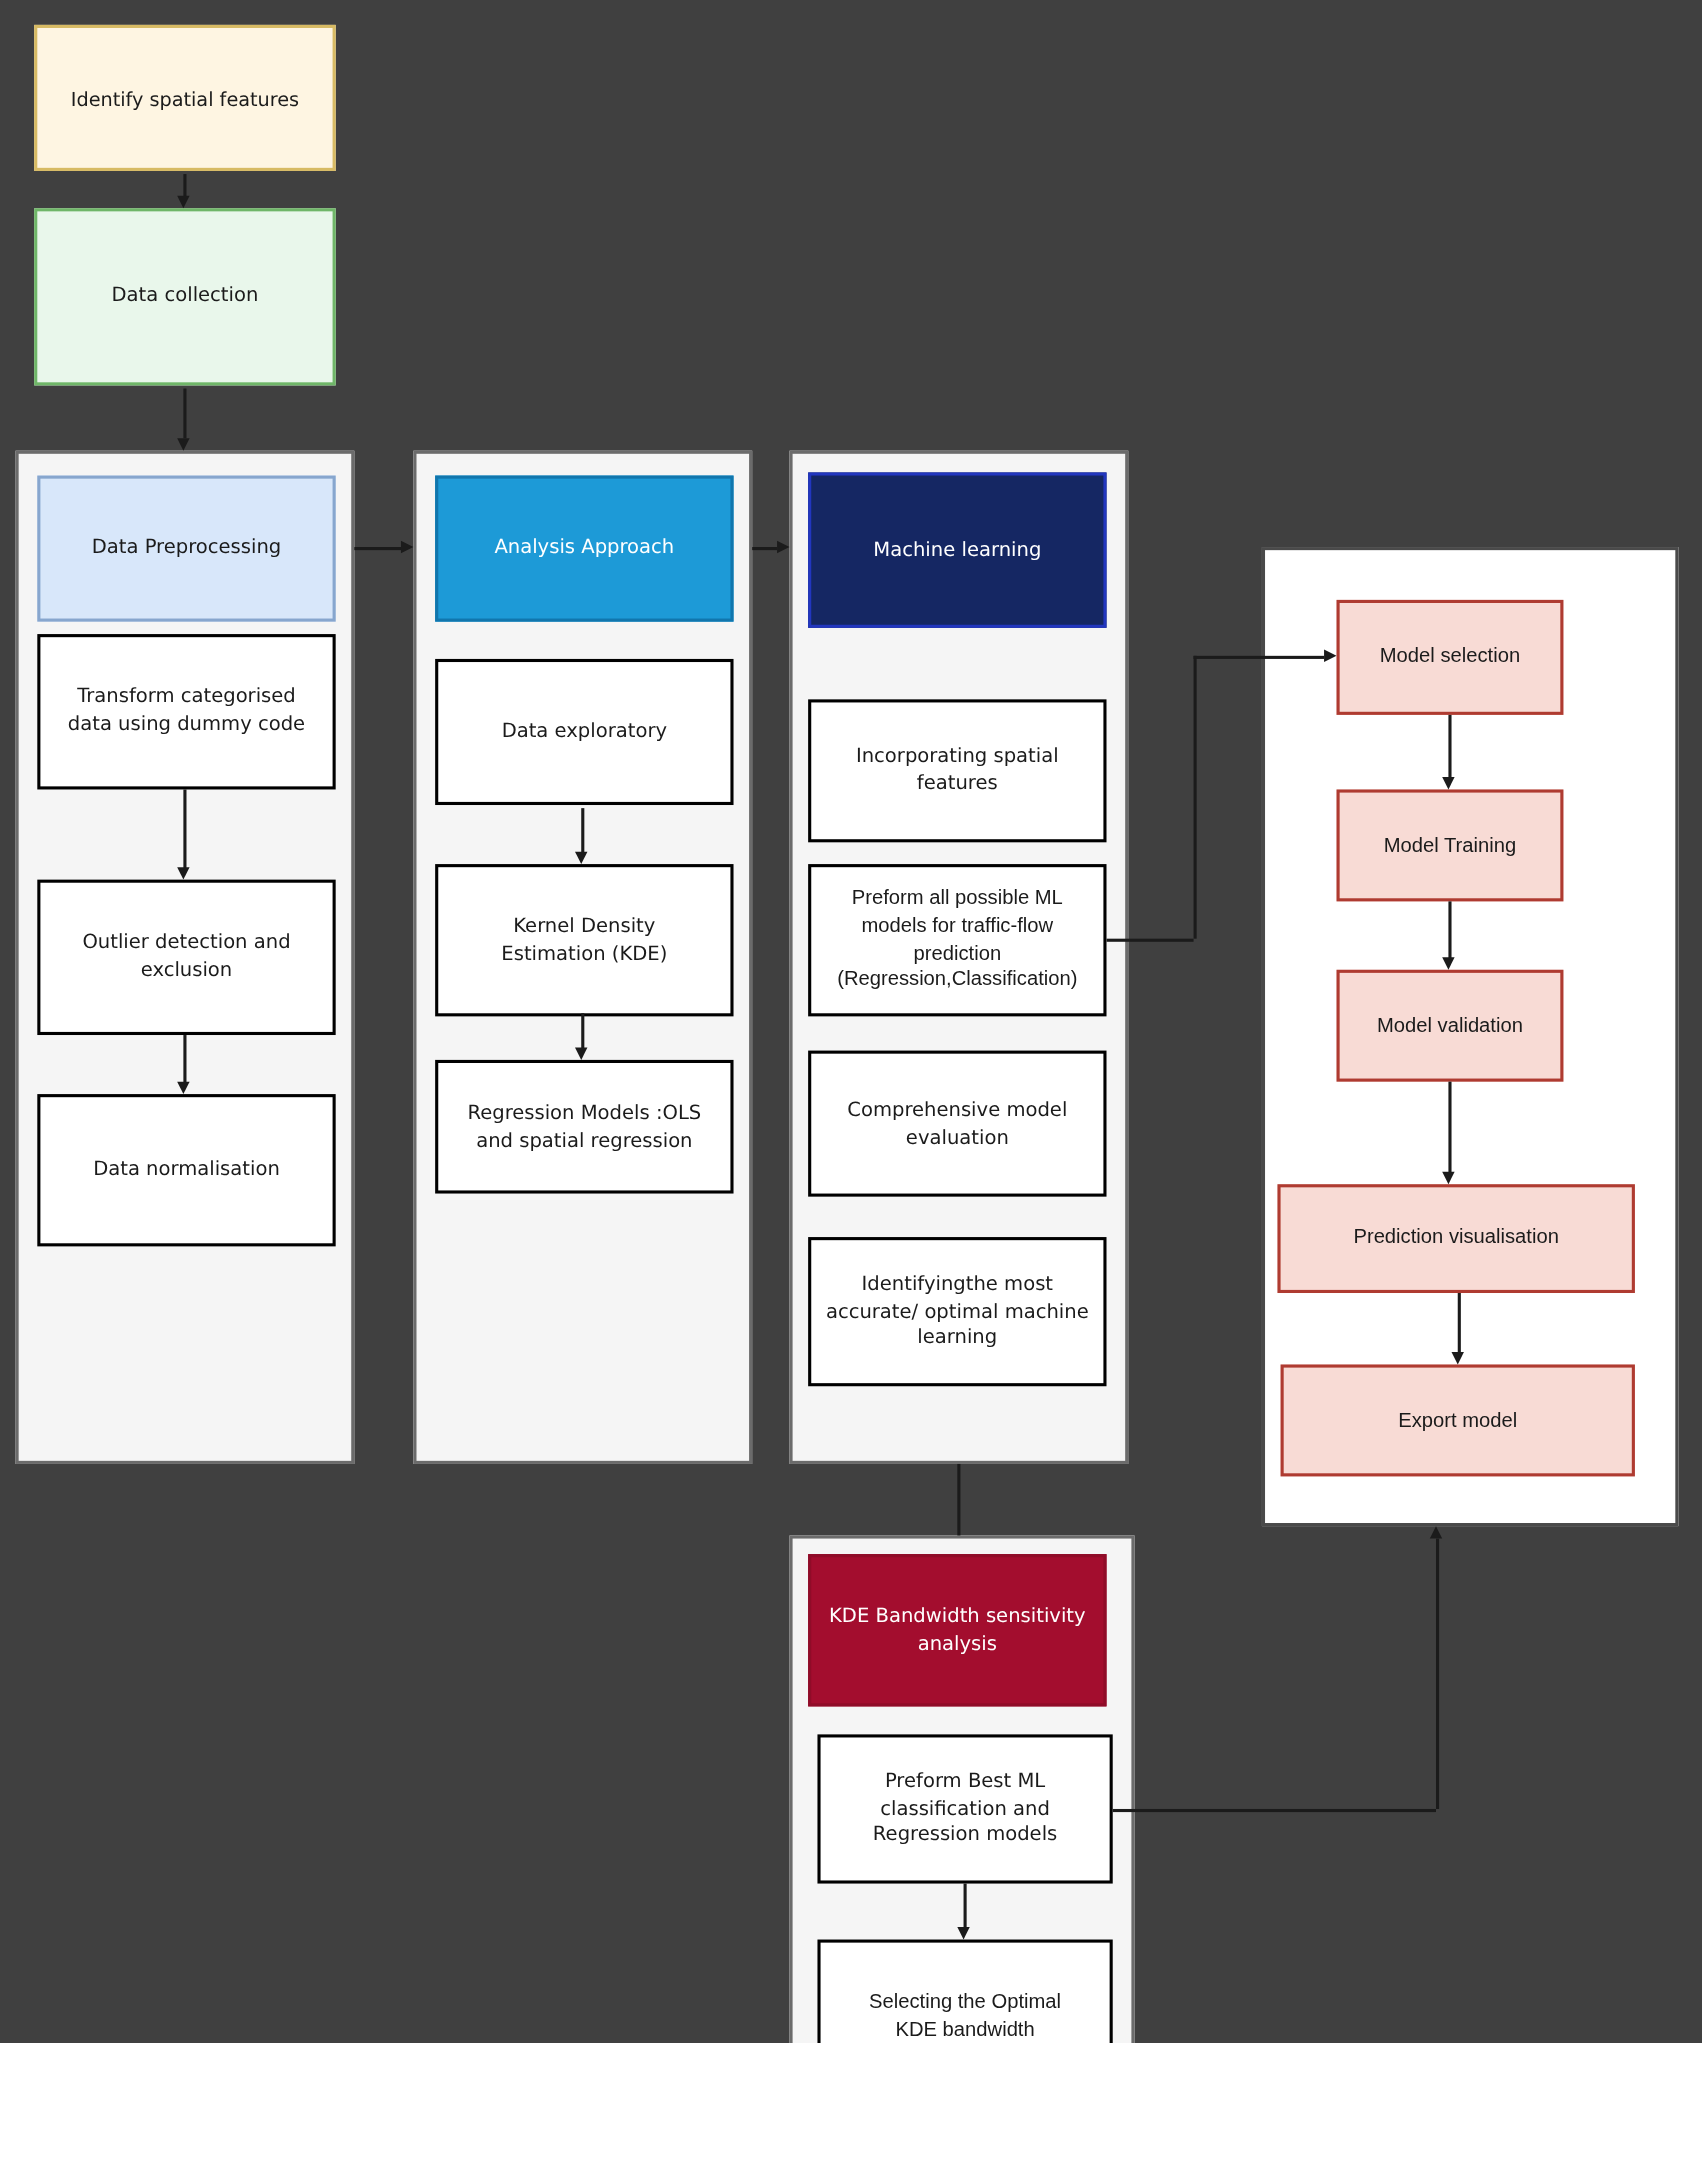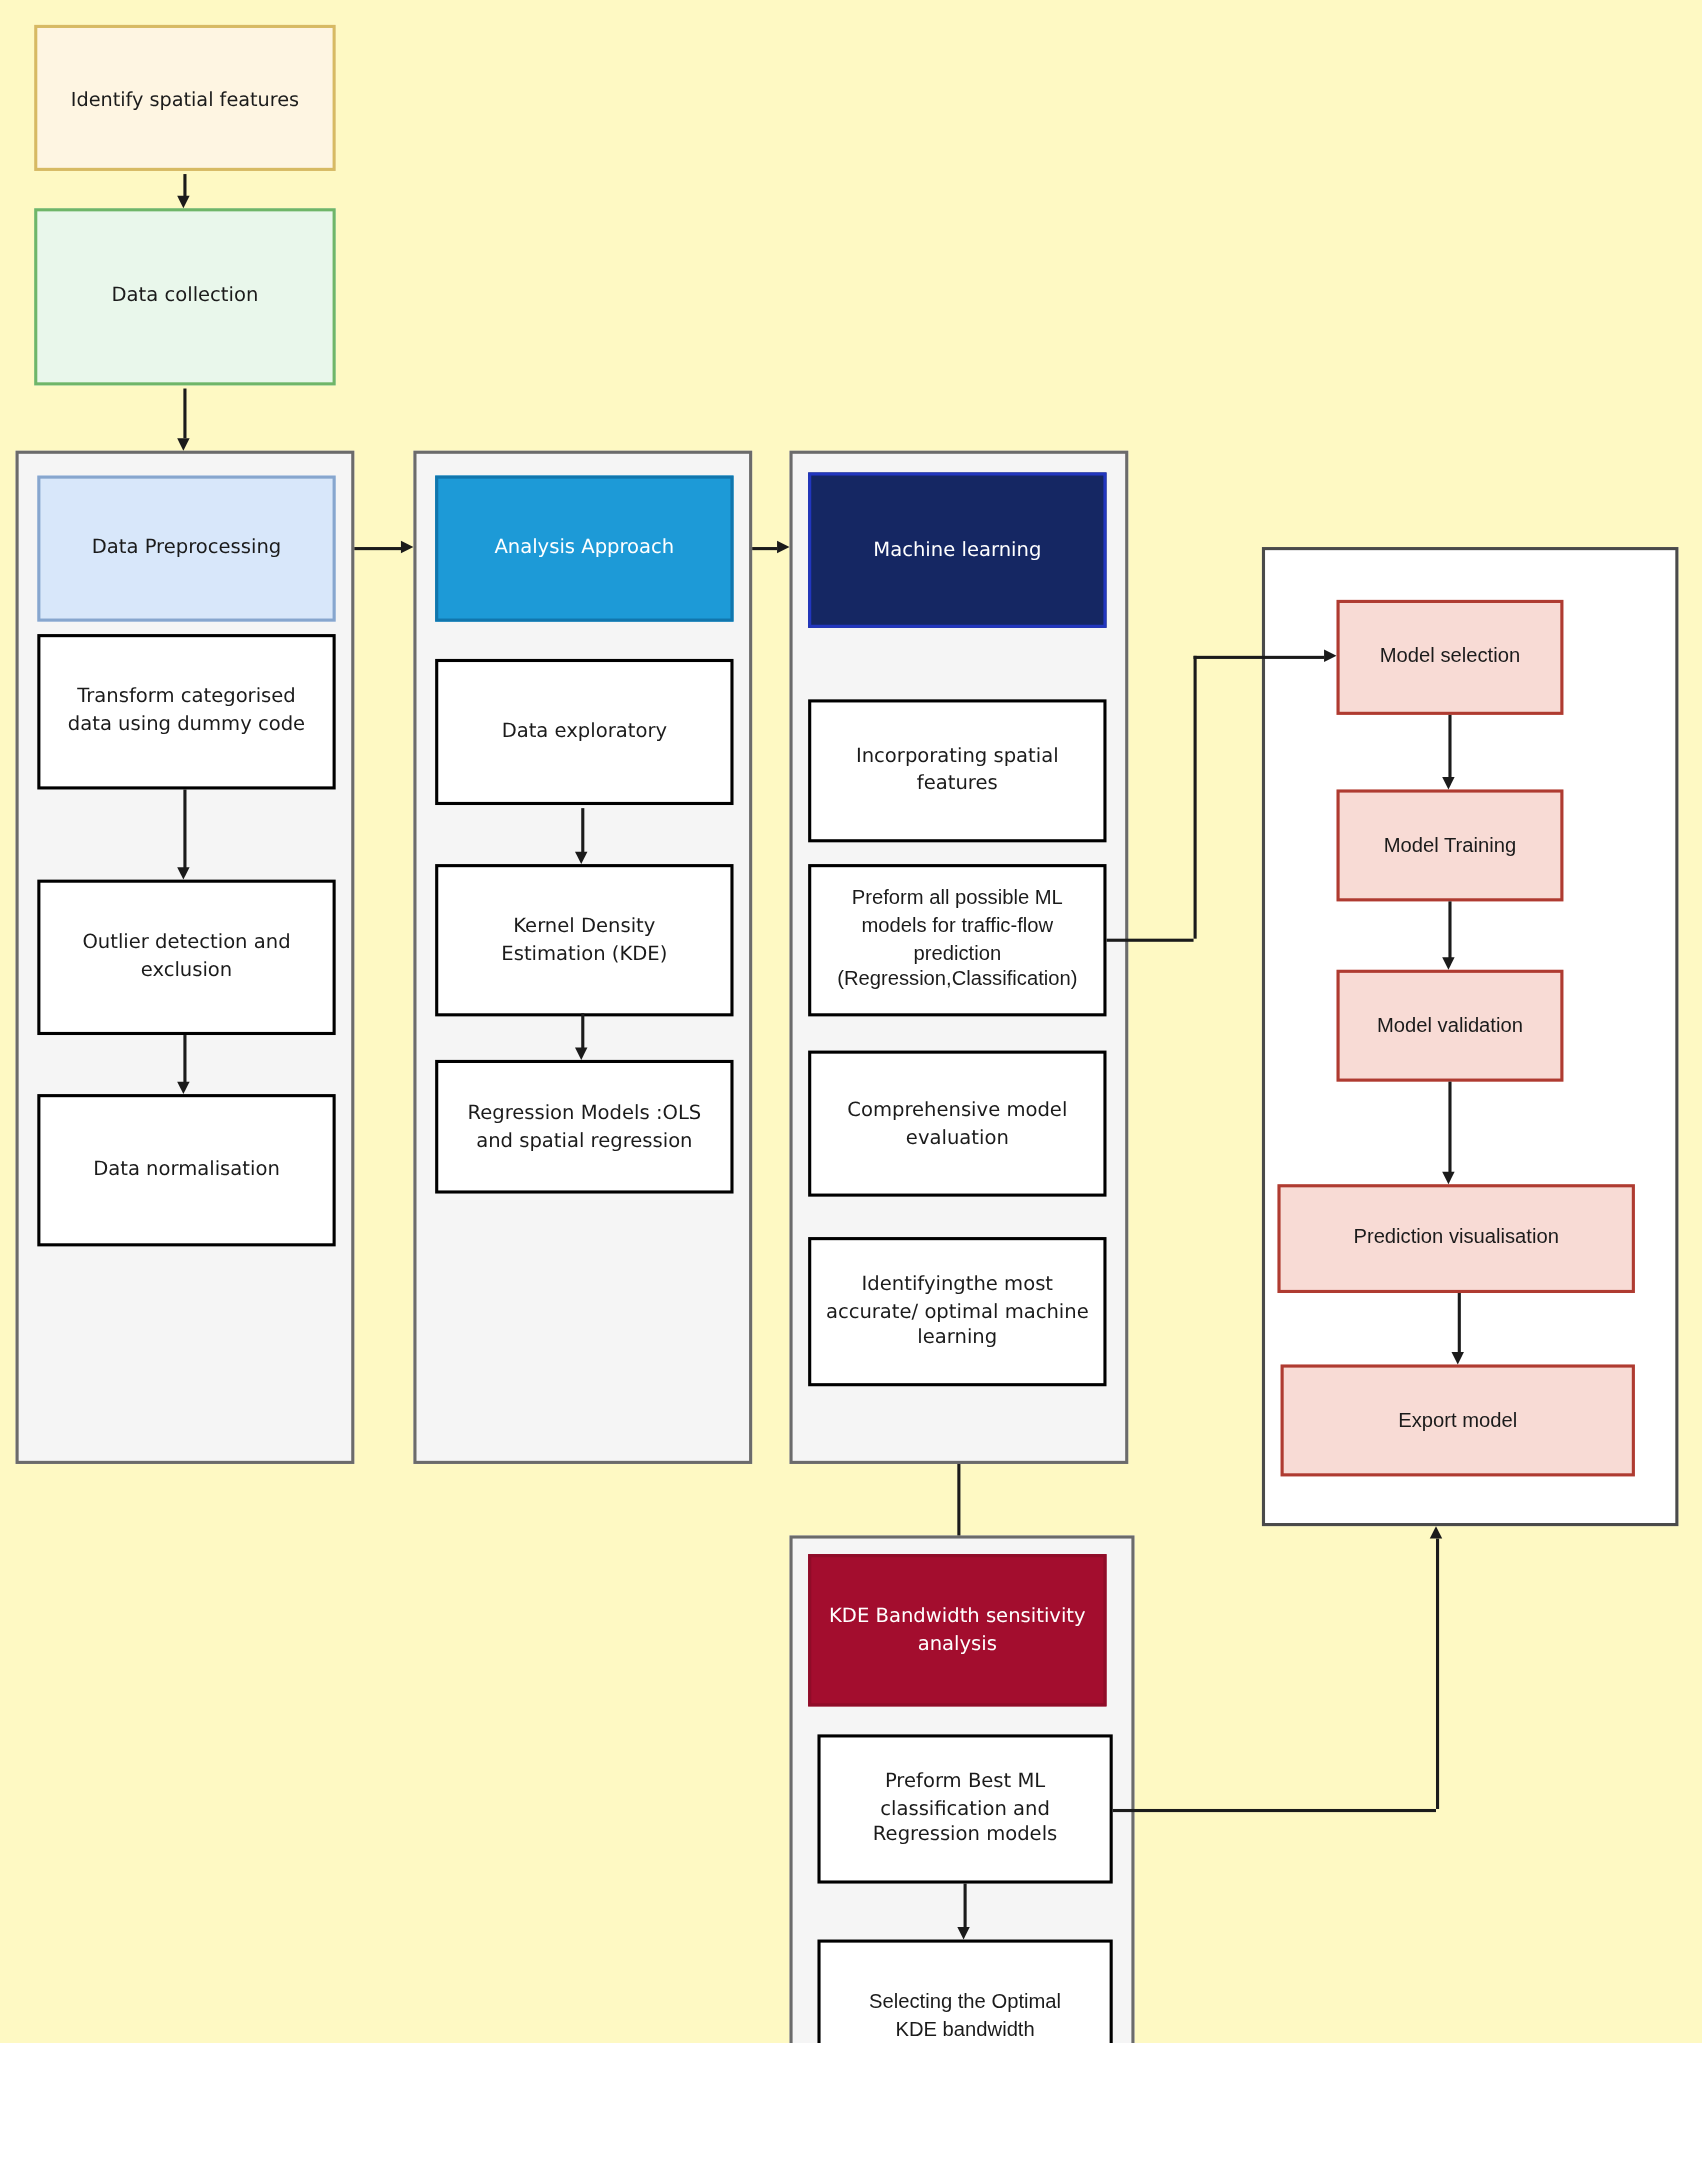--- a/index.html
+++ b/index.html
@@ -1,16 +1,16 @@
 <!DOCTYPE html>
 <html style="font-size:7px"><head>
 <meta charset="utf-8">
 <style>
   html,body{margin:0;padding:0;background:#ffffff;}
-  #stage{position:relative;width:1703px;height:2043px;background:#fef9c3;overflow:hidden;}
+  #stage{position:relative;width:1703px;height:2043px;background:#404040;overflow:hidden;}
   #canvas{position:absolute;left:0;top:0;width:548px;height:696px;
           transform:scale(3.1082);transform-origin:0 0;
           font-family:"DejaVu Sans",sans-serif;color:#1b1b1b;}
   .abs{position:absolute;box-sizing:border-box;}
   .box{display:flex;align-items:center;justify-content:center;text-align:center;
        font-size:6.3px;line-height:1.38;}
   .box .lbl{width:100%;}
   .ctr{background:#f5f5f5;border:0.6px solid #6b6b6b;}
   .white-box{background:#ffffff;border:0.7px solid #000000;}
   .cond{font-family:"Liberation Sans",sans-serif;font-size:6.5px;}

